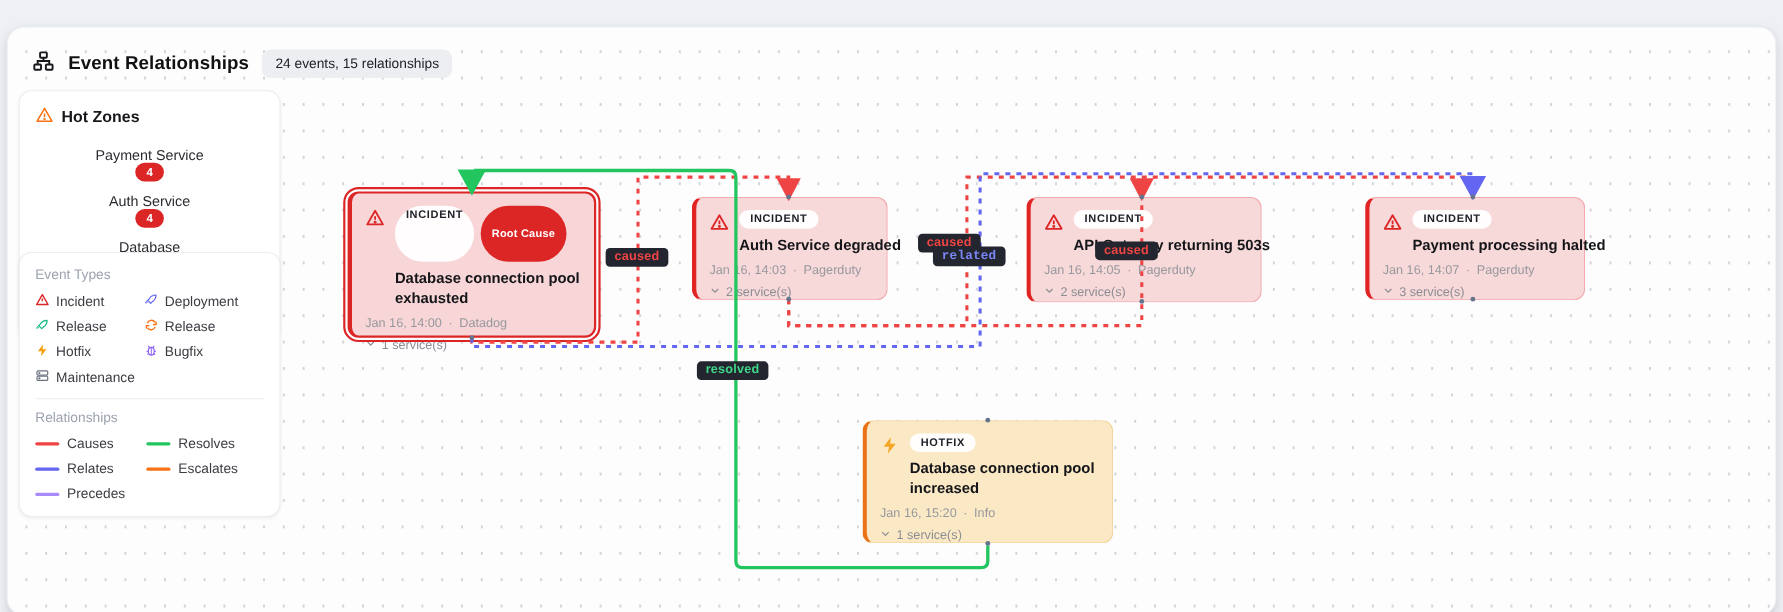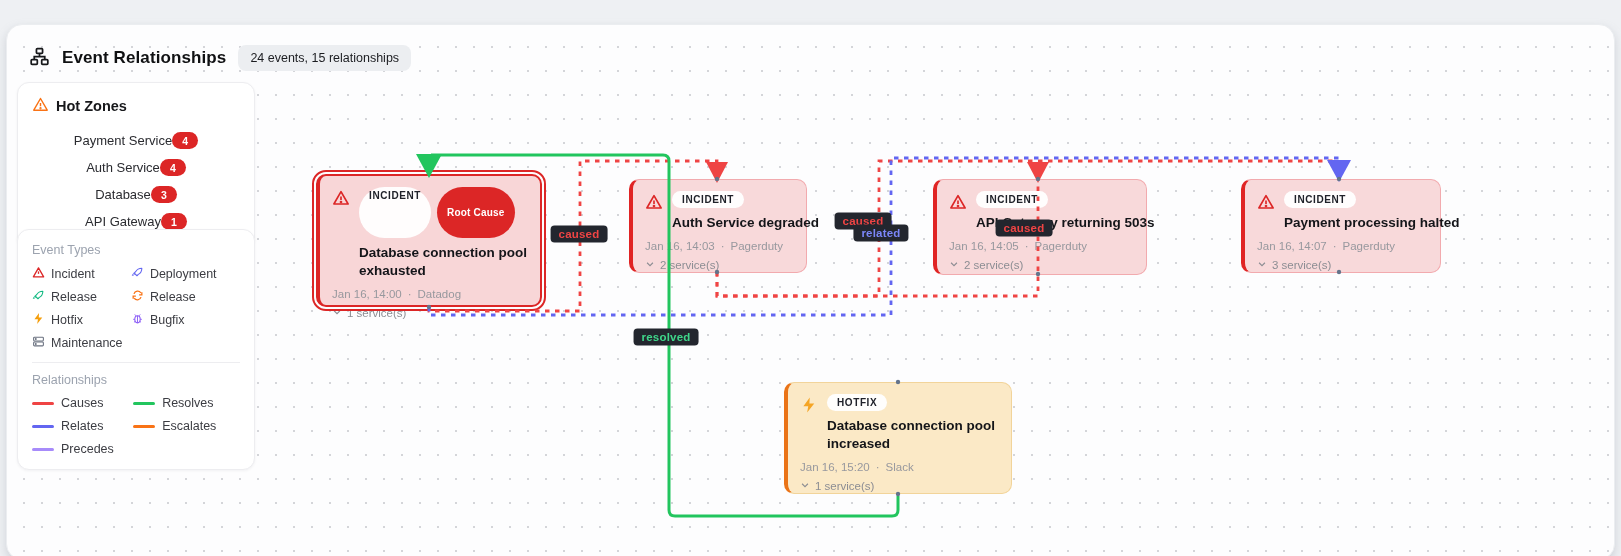--- a/index.html
+++ b/index.html
@@ -27,21 +27,21 @@
   }
   
   .panel {
     position:absolute; left:10px; width:238px; background:#ffffff;
     border:1px solid #ededf0; border-radius:12px; padding:13px 14px;
     box-shadow:0 1px 3px rgba(20,20,30,.05); z-index:25;
   }
   .panel-hotzones { top:57px; }
   .panel-legend { top:204px; }
   .panel-title { display:flex; align-items:center; gap:7px; font-size:14.5px; font-weight:700; color:#17181b; margin-bottom:11px; }
-  .hz-row { display:flex; align-items:center; justify-content:center; font-size:13px; color:#2a2b30; padding:5px 0; cursor:pointer; }
+  .hz-row { display:flex; align-items:center; justify-content:center; font-size:13px; color:#2a2b30; padding:5px 0; cursor:pointer;flex-direction:column; }
   .hz-count { background:#dc2626; color:#fff; min-width:26px; height:17px; border-radius:9px; font-size:10.5px; font-weight:700; display:flex; align-items:center; justify-content:center; padding:0 6px; }
   .section-title { font-size:12.5px; color:#9ca3af; font-weight:500; margin-bottom:9px; }
   .type-grid { display:grid; grid-template-columns:1fr 1.15fr; row-gap:7px; column-gap:4px; }
   .type-item { display:flex; align-items:center; gap:6px; font-size:12.5px; color:#3c3d43; }
   .divider { height:1px; background:#ededf0; margin:11px 0 10px; }
   .rel-grid { display:grid; grid-template-columns:1fr 1.1fr; row-gap:9px; column-gap:4px; }
   .rel-item { display:flex; align-items:center; gap:7px; font-size:12.5px; color:#3c3d43; }
   .rel-swatch { width:22px; height:3px; border-radius:2px; flex:0 0 auto; }
   .sw-causes { background:#ef4444; } .sw-resolves { background:#22c55e; }
   .sw-relates { background:#6366f1; } .sw-escalates { background:#f97316; }
@@ -318,21 +318,21 @@
       <div class="head-right">
         <div class="badge-row">
             <span class="type-pill">HOTFIX</span>
           </div>
         <div class="node-title">Database connection pool increased</div>
       </div>
     </div>
     <div class="node-meta">
       <span>Jan 16, 15:20</span>
       <span>·</span>
-      <span>Slack</span>
+      <span>Info</span>
     </div>
     <div class="node-services">
       <span><svg width="10" height="10" viewBox="0 0 24 24" fill="none" stroke="#8c8d93" stroke-width="2.6">
             <path d="M5 9l7 7 7-7"></path>
           </svg></span>
       <span>1 service(s)</span>
     </div>
   </div>
 
   <svg class="edges" width="1609" height="536">
@@ -360,17 +360,17 @@
         <circle cx="1031" cy="249" r="2.2"></circle>
         <circle cx="1332" cy="154" r="2.2"></circle>
       <circle cx="1332" cy="247" r="2.2"></circle>
         <circle cx="891" cy="357" r="2.2"></circle>
         <circle cx="891" cy="469" r="2.2"></circle>
     </g>
   </svg>
 
   <div class="edge-label lbl-caused" style="left:572px; top:209px;">caused</div>
   <div class="edge-label lbl-caused" style="left:856px; top:196px;">caused</div>
-  <div class="edge-label lbl-related" style="left:874px; top:208px;">related</div>
+  <div class="edge-label lbl-related" style="left:874px; top:208px;font-family:Liberation Mono, monospace;">related</div>
   <div class="edge-label lbl-caused" style="left:1017px; top:203px;">caused</div>
   <div class="edge-label lbl-resolved" style="left:659px; top:312px;">resolved</div>
 
 </div>
 
 </body></html>

